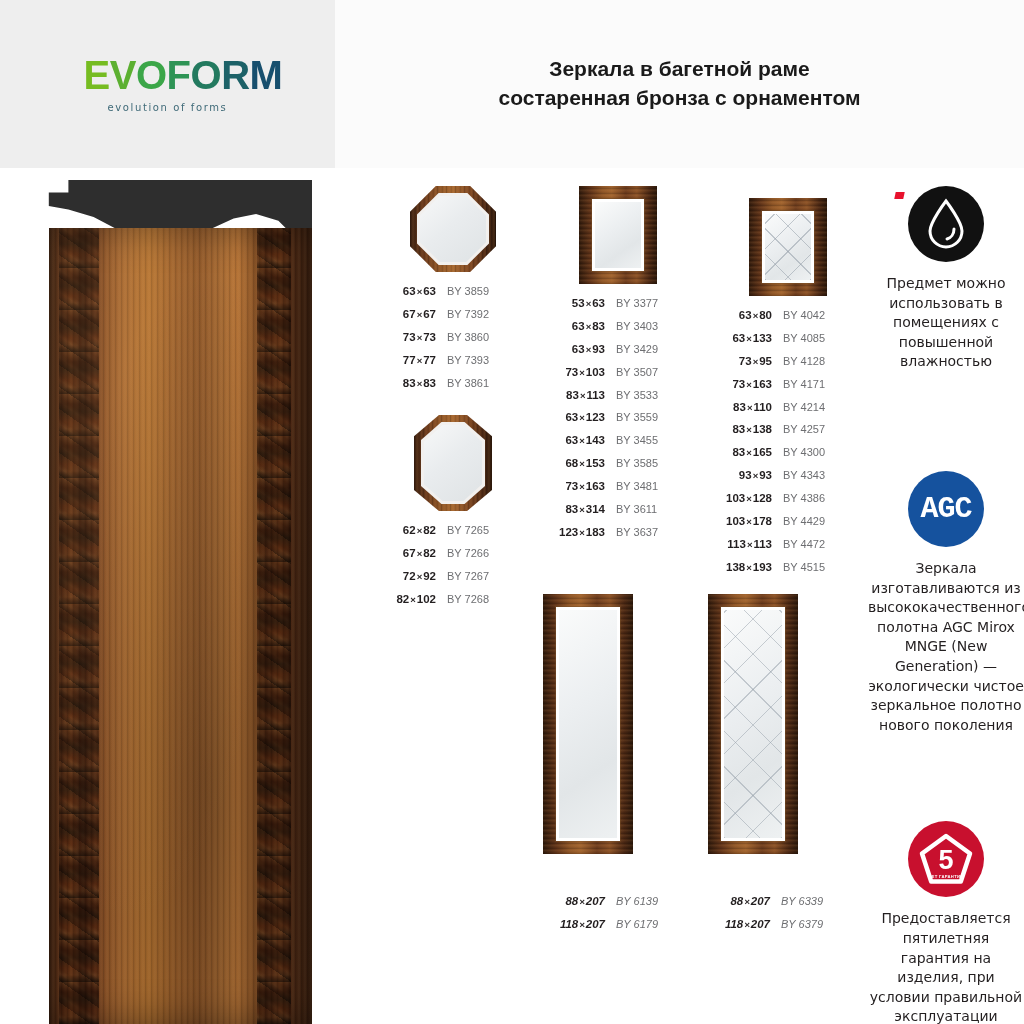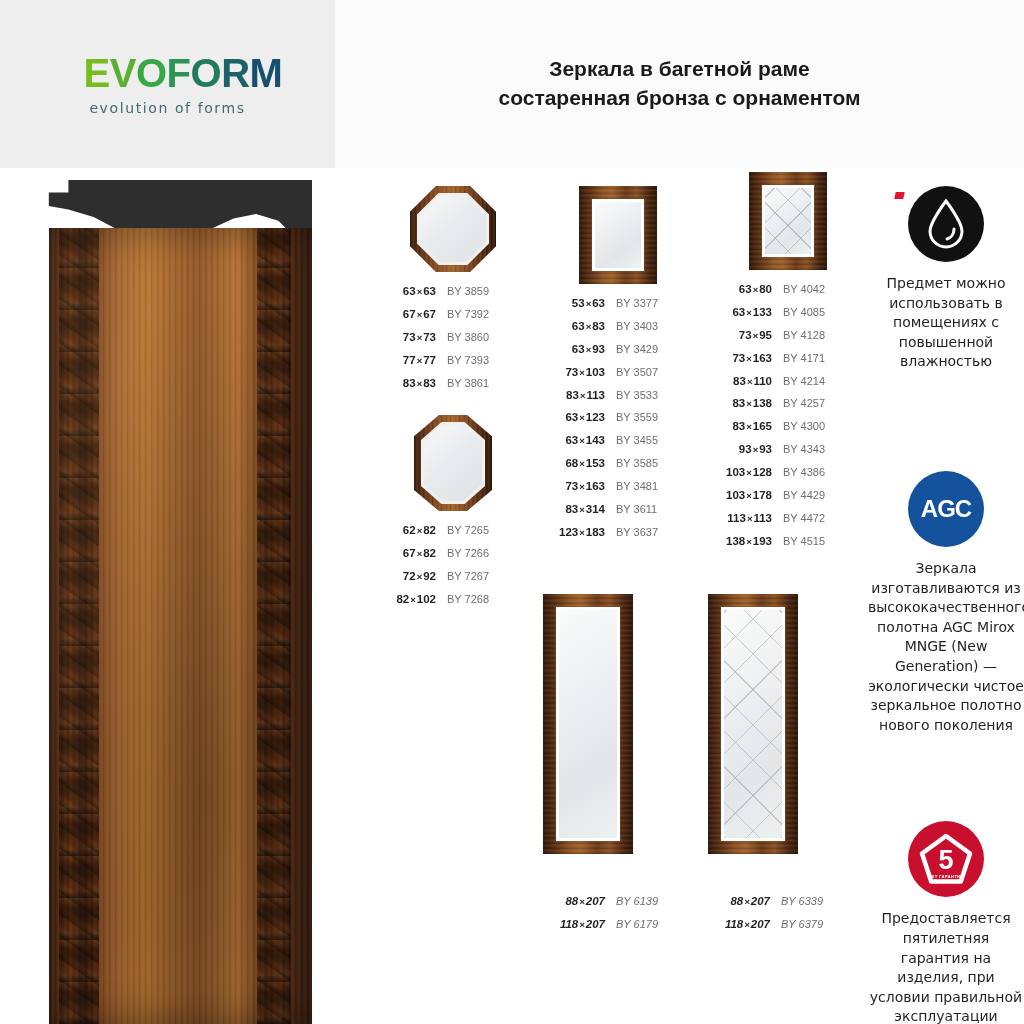--- a/index.html
+++ b/index.html
@@ -32,21 +32,21 @@
   .logo-word span { display:inline-block; }
   .lg1 { color:#76bc21; }
   .lg2 { color:#5cb031; }
   .lg3 { color:#3ba648; }
   .lg4 { color:#2e9455; }
   .lg5 { color:#237a5f; }
   .lg6 { color:#1d6268; }
   .lg7 { color:#174f6e; }
   .logo-tagline {
     margin-top:7px;
-    font-size:14px; color:#3f6a78; letter-spacing:1.6px;
+    font-size:10px; color:#3f6a78; letter-spacing:1.6px;
     font-family:"DejaVu Sans", sans-serif;
   }
   .header-right {
     flex:1; height:168px; background:#fbfbfb;
     display:flex; align-items:center; justify-content:center;
   }
   .header-title {
     text-align:center; font-size:21px; font-weight:bold;
     line-height:1.38; color:#1a1a1a;
   }
@@ -106,21 +106,21 @@
     background:
       radial-gradient(ellipse at 30% 20%, rgba(255,190,120,0.12), rgba(0,0,0,0) 60%),
       radial-gradient(ellipse at 60% 70%, rgba(0,0,0,0.25), rgba(0,0,0,0) 65%);
     pointer-events:none;
   }
 
   
   .col { position:absolute; }
   .col-1 { left:378px; top:186px; width:150px; }
   .col-2 { left:543px; top:186px; width:150px; }
-  .col-3 { left:708px; top:172px; width:160px; }
+  .col-3 { left:708px; top:198px; width:160px; }
 
   .mirror-slot { display:flex; justify-content:center; }
 
   .size-list { margin-top:14px; }
   .size-row {
     display:flex; align-items:baseline;
     font-size:11.5px; line-height:1;
     margin-bottom:11.4px;
   }
   .size-dim {
@@ -252,23 +252,23 @@
 
   .badge-circle {
     width:76px; height:76px; border-radius:50%;
     display:flex; align-items:center; justify-content:center;
   }
   .badge-drop { background:#111111; }
   .badge-agc  { background:#15529e; }
   .badge-warranty { background:#c8102e; }
 
   .agc-text {
-    color:#ffffff; font-size:24px; font-weight:bold;
+    color:#ffffff; font-size:30px; font-weight:bold;
     letter-spacing:-1px; position:relative;
-    font-family:Liberation Sans, sans-serif;
+    font-family:Liberation Mono, monospace;
   }
   .agc-accent {
     position:absolute; left:27px; top:6px;
     width:9px; height:7px; background:#e8112d;
     transform:skewX(-12deg);
   }
 
   .f-2 { margin-top:99px; }
   .f-3 { margin-top:86px; }
 </style>

